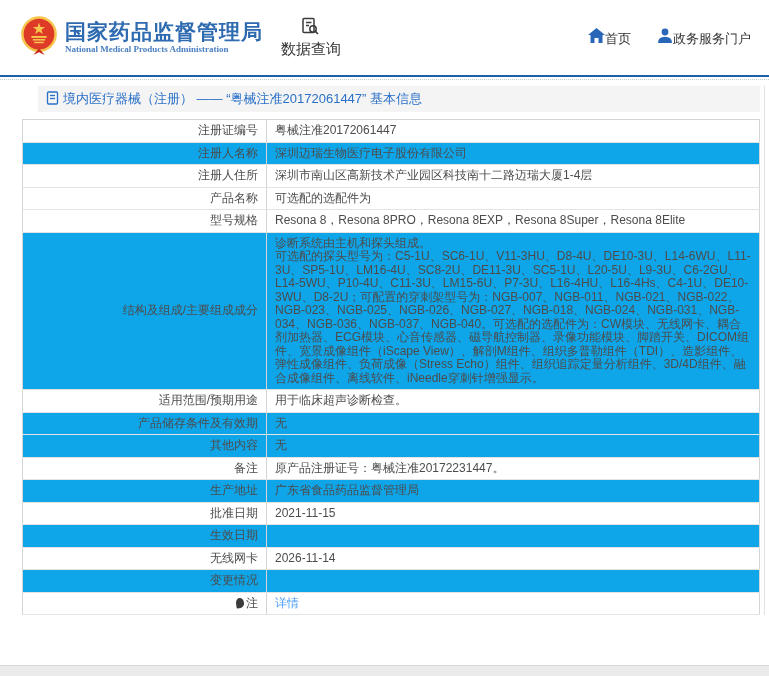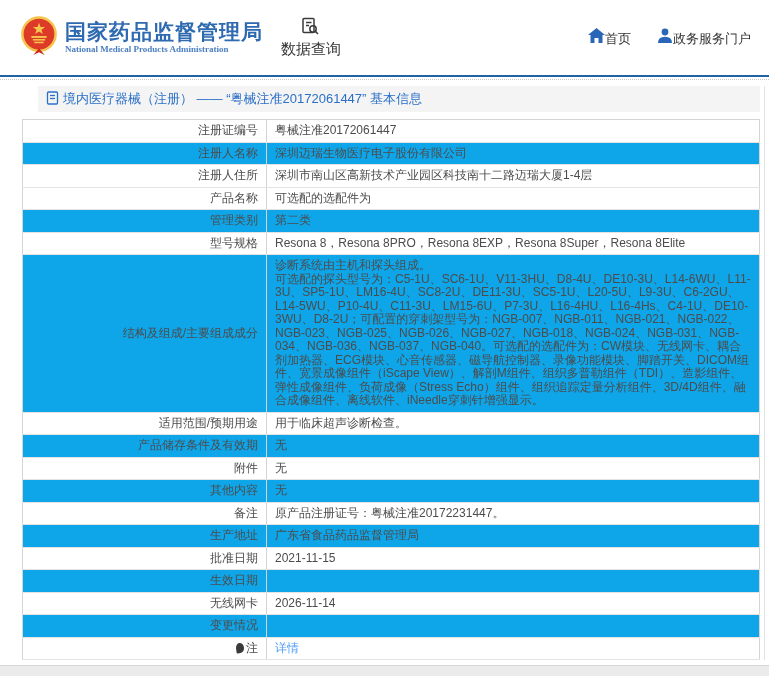--- a/index.html
+++ b/index.html
@@ -121,43 +121,35 @@
             <td class="value-cell">深圳迈瑞生物医疗电子股份有限公司</td>
           </tr>
           <tr>
             <td class="label-cell">注册人住所</td>
             <td class="value-cell">深圳市南山区高新技术产业园区科技南十二路迈瑞大厦1-4层</td>
           </tr>
           <tr>
             <td class="label-cell">产品名称</td>
             <td class="value-cell">可选配的选配件为</td>
           </tr>
-          <tr class="alt">
-            <td class="label-cell">管理类别</td>
-            <td class="value-cell">第二类</td>
-          </tr>
           <tr>
             <td class="label-cell">型号规格</td>
             <td class="value-cell">Resona 8，Resona 8PRO，Resona 8EXP，Resona 8Super，Resona 8Elite</td>
           </tr>
           <tr class="alt">
             <td class="label-cell">结构及组成/主要组成成分</td>
             <td class="value-cell">诊断系统由主机和探头组成。
 可选配的探头型号为：C5-1U、SC6-1U、V11-3HU、D8-4U、DE10-3U、L14-6WU、L11-3U、SP5-1U、LM16-4U、SC8-2U、DE11-3U、SC5-1U、L20-5U、L9-3U、C6-2GU、L14-5WU、P10-4U、C11-3U、LM15-6U、P7-3U、L16-4HU、L16-4Hs、C4-1U、DE10-3WU、D8-2U；可配置的穿刺架型号为：NGB-007、NGB-011、NGB-021、NGB-022、NGB-023、NGB-025、NGB-026、NGB-027、NGB-018、NGB-024、NGB-031、NGB-034、NGB-036、NGB-037、NGB-040。可选配的选配件为：CW模块、无线网卡、耦合剂加热器、ECG模块、心音传感器、磁导航控制器、录像功能模块、脚踏开关、DICOM组件、宽景成像组件（iScape View）、解剖M组件、组织多普勒组件（TDI）、造影组件、弹性成像组件、负荷成像（Stress Echo）组件、组织追踪定量分析组件、3D/4D组件、融合成像组件、离线软件、iNeedle穿刺针增强显示。</td>
           </tr>
           <tr>
             <td class="label-cell">适用范围/预期用途</td>
             <td class="value-cell">用于临床超声诊断检查。</td>
           </tr>
           <tr class="alt">
             <td class="label-cell">产品储存条件及有效期</td>
-            <td class="value-cell">无</td>
-          </tr>
-          <tr>
-            <td class="label-cell">附件</td>
             <td class="value-cell">无</td>
           </tr>
           <tr class="alt">
             <td class="label-cell">其他内容</td>
             <td class="value-cell">无</td>
           </tr>
           <tr>
             <td class="label-cell">备注</td>
             <td class="value-cell">原产品注册证号：粤械注准20172231447。</td>
           </tr>

